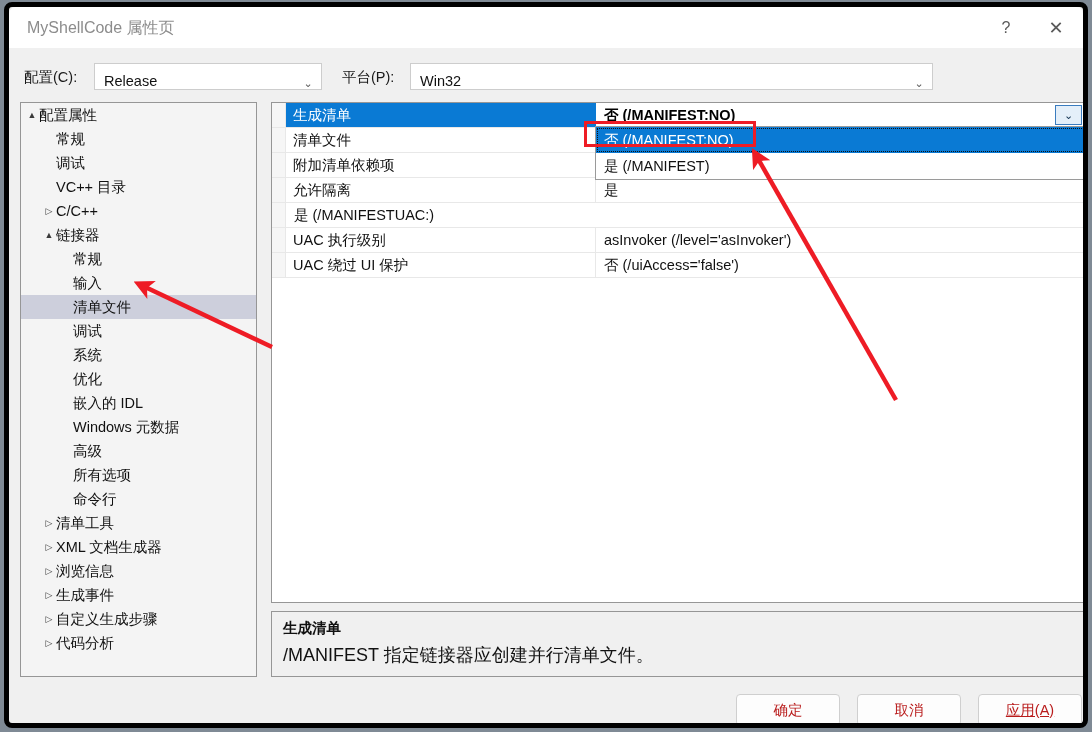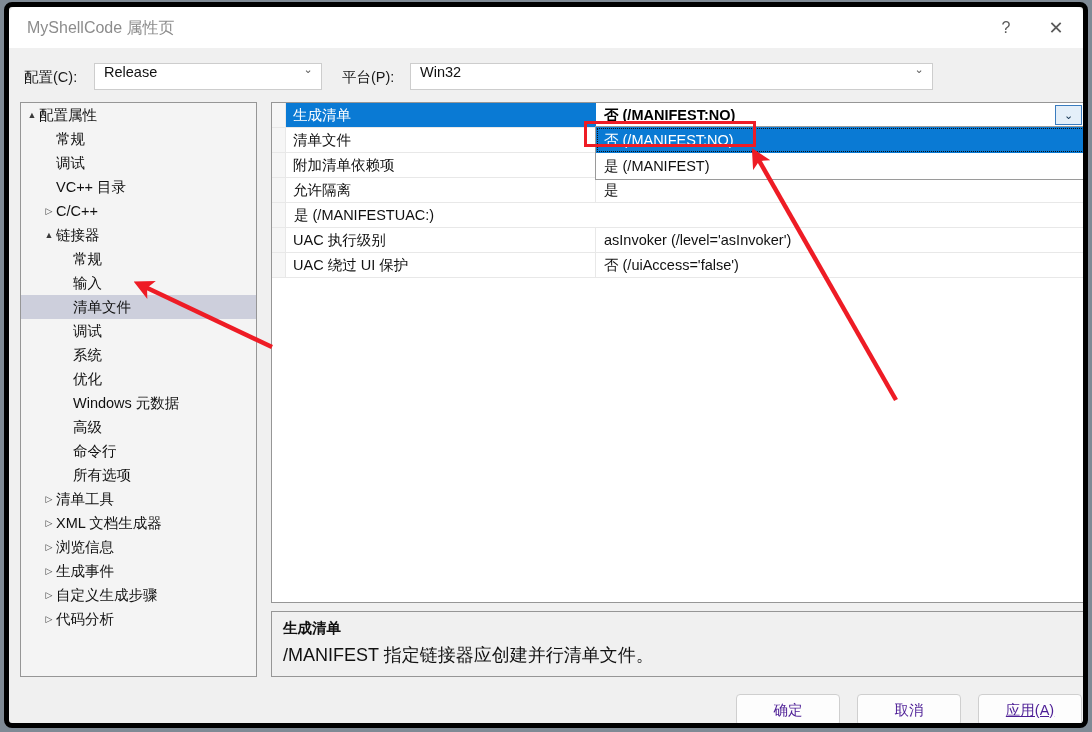--- a/index.html
+++ b/index.html
@@ -73,21 +73,21 @@
   #cfg-label { left: 15px; top: 61px; text-align: center; }
   #plat-label { left: 333px; top: 61px; }
 
   .combo {
     position: absolute;
     height: 27px;
     background: #ffffff;
     border: 1px solid #cdcdcd;
     box-sizing: border-box;
     display: flex;
-    align-items: flex-start;
+    align-items: flex-end;
     cursor: default;
   }
   .combo .combo-value {
     font-size: 14.5px;
     color: #111;
     padding-left: 9px;
     flex: 1;
     white-space: nowrap;
     overflow: hidden;
   }
@@ -283,21 +283,21 @@
   
   .dlg-btn {
     position: absolute;
     top: 687px;
     width: 104px;
     height: 32px;
     background: #fdfdfd;
     border: 1px solid #cfcfcf;
     border-radius: 4px;
     font-size: 14.5px;
-    color: #4c1d95;
+    color: #b91c1c;
     display: flex;
     align-items: center;
     justify-content: center;
     box-sizing: border-box;
     cursor: default;
   }
   #ok-btn     { left: 727px; }
   #cancel-btn { left: 848px; }
   #apply-btn  { left: 969px; text-decoration: underline; }
 
@@ -389,33 +389,37 @@
       <div class="tree-item lvl2">
         <span class="tw"></span>
         <span>系统</span>
       </div>
       <div class="tree-item lvl2">
         <span class="tw"></span>
         <span>优化</span>
       </div>
       <div class="tree-item lvl2">
         <span class="tw"></span>
+        <span>嵌入的 IDL</span>
+      </div>
+      <div class="tree-item lvl2">
+        <span class="tw"></span>
         <span>Windows 元数据</span>
       </div>
       <div class="tree-item lvl2">
         <span class="tw"></span>
         <span>高级</span>
       </div>
       <div class="tree-item lvl2">
         <span class="tw"></span>
+        <span>所有选项</span>
+      </div>
+      <div class="tree-item lvl2">
+        <span class="tw"></span>
         <span>命令行</span>
-      </div>
-      <div class="tree-item lvl2">
-        <span class="tw"></span>
-        <span>所有选项</span>
       </div>
       <div class="tree-item lvl1">
         <span class="tw">▷</span>
         <span>清单工具</span>
       </div>
       <div class="tree-item lvl1">
         <span class="tw">▷</span>
         <span>XML 文档生成器</span>
       </div>
       <div class="tree-item lvl1">

